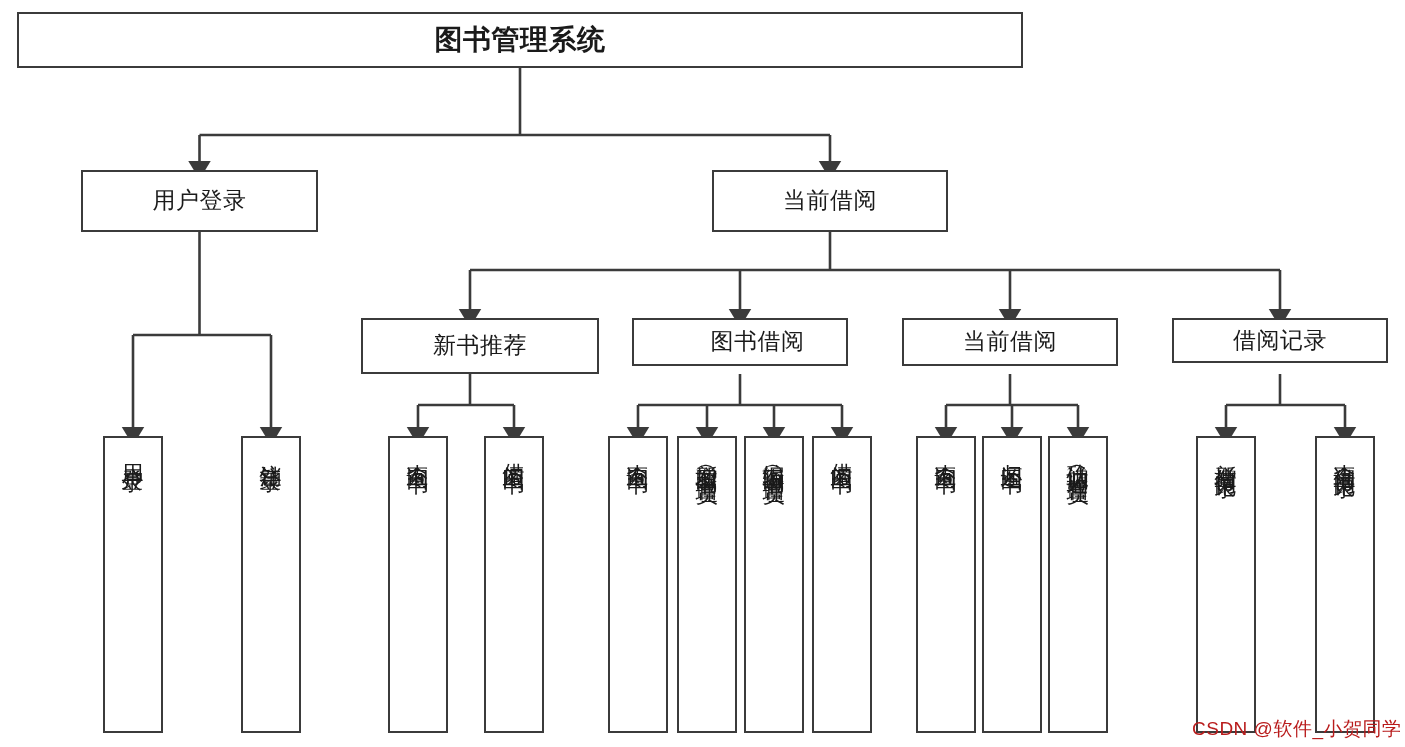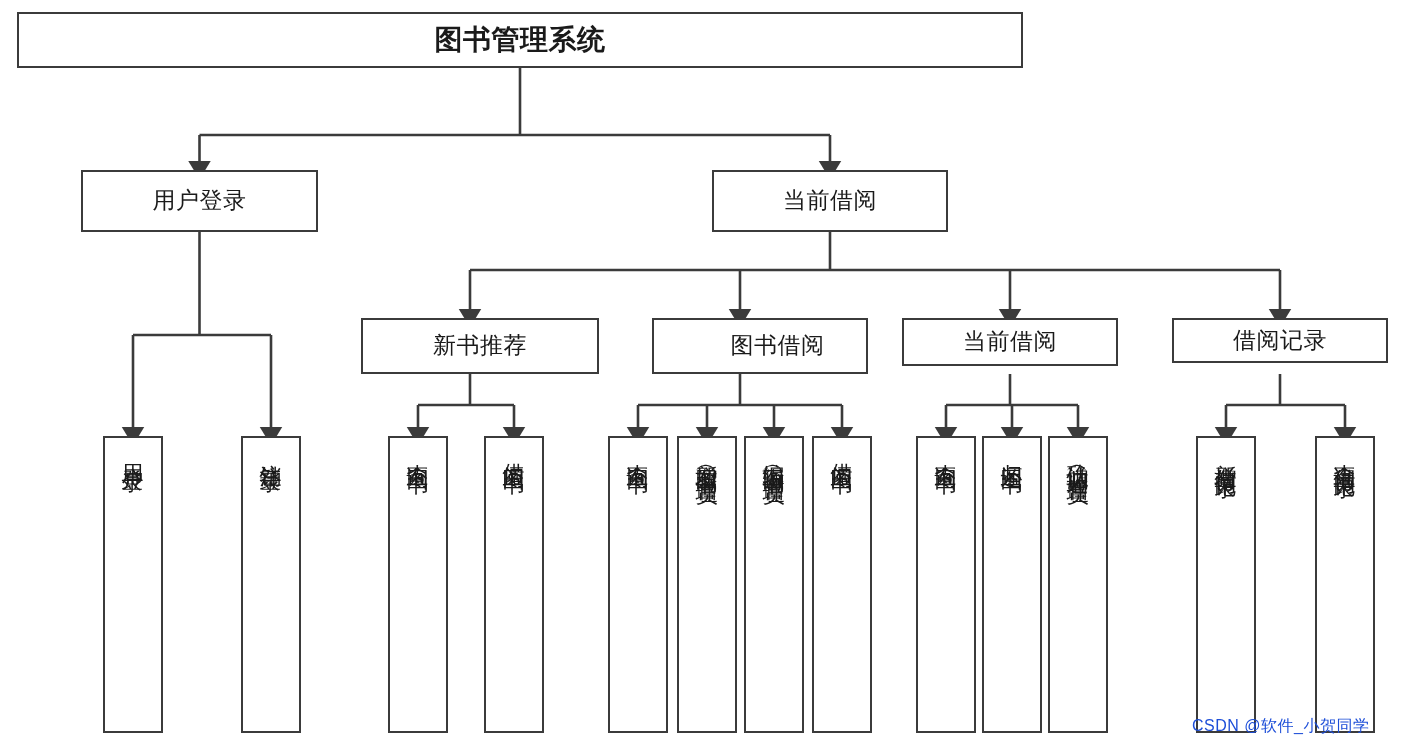--- a/index.html
+++ b/index.html
@@ -58,22 +58,22 @@
     writing-mode: vertical-rl;
     text-orientation: upright;
     font-size: 22px;
     line-height: 1.05;
     letter-spacing: 3px;
     height: auto;
     max-height: 100%;
   }
   .watermark {
     position: absolute;
-    font-size: 16px;
-    color: #1d4ed8;
+    font-size: 19px;
+    color: #b91c1c;
     white-space: nowrap;
     letter-spacing: 0.5px;
     user-select: none;
   }
 </style>
 </head>
 <body>
 
 <div id="canvas">
 
@@ -127,21 +127,21 @@
   <div class="node-box horiz" style="left: 81px; top: 170px; width: 237px; height: 62px;">
     <span class="node-label">用户登录</span>
   </div>
   <div class="node-box horiz" style="left: 712px; top: 170px; width: 236px; height: 62px;">
     <span class="node-label">当前借阅</span>
   </div>
 
   <div class="node-box horiz" style="left: 361px; top: 318px; width: 238px; height: 56px;">
     <span class="node-label">新书推荐</span>
   </div>
-  <div class="node-box horiz" style="left: 652px; top: 318px; width: 216px; height: 56px; padding-left: 35px;">
+  <div class="node-box horiz" style="left: 632px; top: 318px; width: 216px; height: 48px; padding-left: 35px;">
     <span class="node-label">图书借阅</span>
   </div>
   <div class="node-box horiz" style="left: 902px; top: 318px; width: 216px; height: 48px;">
     <span class="node-label">当前借阅</span>
   </div>
   <div class="node-box horiz" style="left: 1172px; top: 318px; width: 216px; height: 45px;">
     <span class="node-label">借阅记录</span>
   </div>
 
   <div class="node-box vert" style="left: 103px; top: 436px; width: 60px; height: 297px;">

